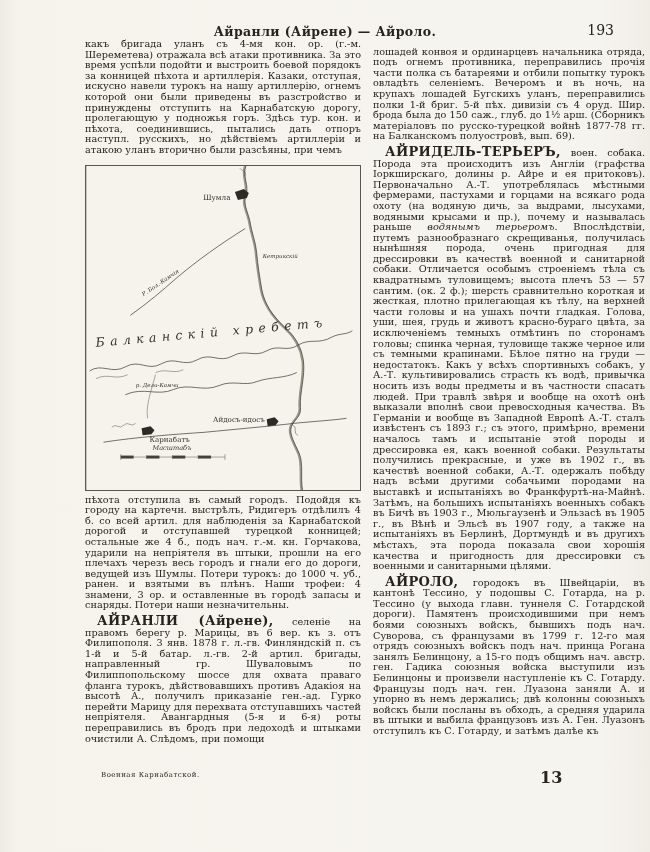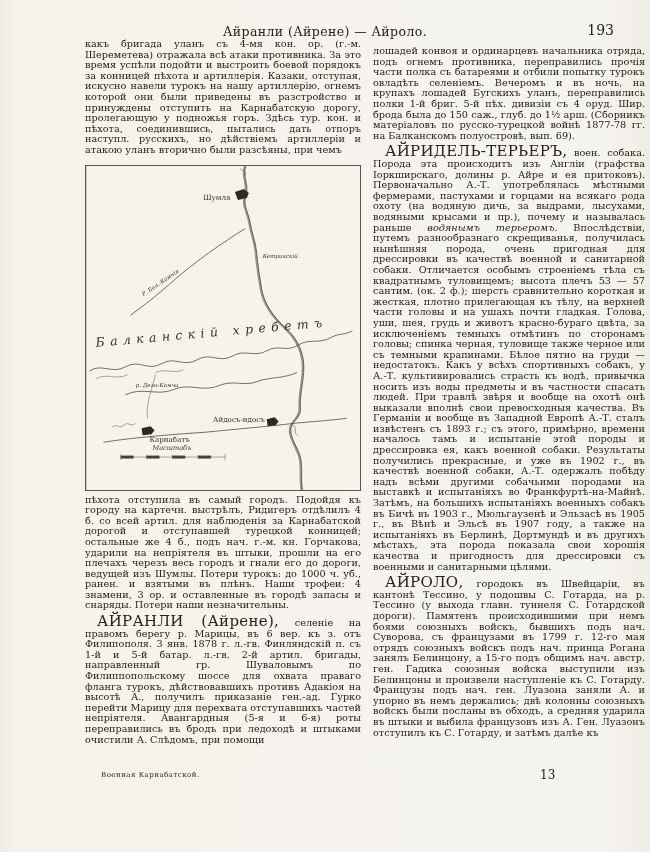--- a/index.html
+++ b/index.html
@@ -2,45 +2,45 @@
 <html><head>
 <meta charset="utf-8">
 <style>
   html,body { margin:0; padding:0; background:#e9e7e0; }
   .page {
     position:relative; width:650px; height:852px; overflow:hidden;
     background:linear-gradient(90deg,#edebe3 0,#f5f3ec 18px,#f6f4ee 600px,#efede6 650px);
     font-family:"DejaVu Serif", serif; color:#26231c;
   }
   .hdr { position:absolute; top:21px; left:0; width:650px; text-align:center; }
-  .hdr .title { font-weight:normal; font-size:12.5px; letter-spacing:.4px; }
+  .hdr .title { font-weight:bold; font-size:12.5px; letter-spacing:.4px; }
   .pgnum { position:absolute; top:22px; right:36px; font-size:14px; }
   .columns { position:absolute; top:39px; left:85px; width:560px; display:flex; gap:12px;align-items:center; }
   .col { width:276px; font-size:9.7px; line-height:10.6px; text-align:justify; }
   .col p { margin:0; }
   p.entry { margin-top:5px; text-indent:12px; }
-  .term { font-weight:normal; font-size:15px; letter-spacing:.3px; }
+  .term { font-weight:bold; font-size:13px; letter-spacing:.3px; }
   figure.map {
     margin:9px 0 4px 0; padding:0; width:274px; height:324px;
     border:1px solid #5a564c; background:#f5f3ec;
     box-shadow:inset 1px 0 0 #c9c5ba;
   }
   .map svg { display:block; }
   .map text { fill:#35322a; font-family:"DejaVu Serif", serif; }
   .t-town { font-size:7.2px; }
   .t-town-b { font-size:7.4px; }
   .t-si { font-size:5.6px; font-style:italic; }
   .t-ridge { font-size:12.5px; font-style:italic; letter-spacing:5.5px; fill:#3d3a31; }
   .t-scale { font-size:6.6px; font-style:italic; }
   .stroke { fill:none; stroke:#45423a; stroke-width:.75; stroke-linecap:round; }
   .stroke-light { fill:none; stroke:#9a968a; stroke-width:2.1; stroke-linecap:round; }
   .stroke-thin { fill:none; stroke:#55524a; stroke-width:.5; }
   .blob { fill:#2c2a24; stroke:none; }
   .imprint { position:absolute; left:101px; top:771px; font-size:7px; letter-spacing:.5px; color:#2c2a23; }
-  .sig { position:absolute; left:540px; top:768px; font-size:12px; }
+  .sig { position:absolute; left:540px; top:768px; font-size:16px;font-weight:bold; }
 </style>
 </head>
 <body>
 
 <div class="page">
 
   <div class="hdr">
     <span class="title">Айранли (Айрене) — Айроло.</span>
   </div>
   <div class="pgnum">193</div>

